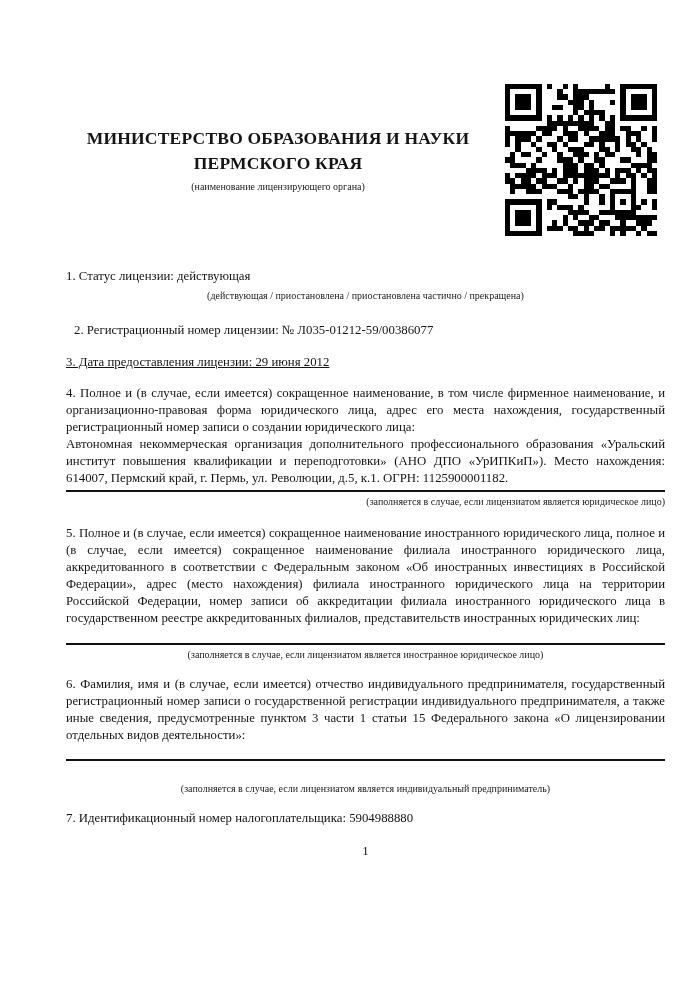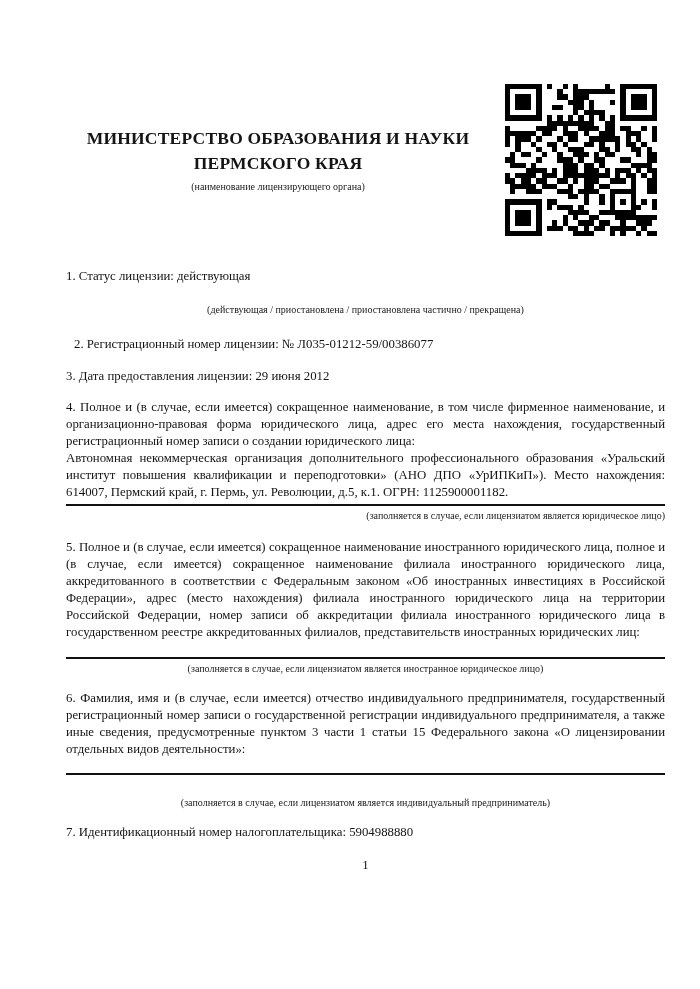--- a/index.html
+++ b/index.html
@@ -18,23 +18,23 @@
   .ministry-name{font-weight:bold;font-size:17.5px;line-height:25px;letter-spacing:.2px;}
   .ministry-caption{font-size:10px;margin-top:5px;color:#1a1a1a;}
   .qr{position:absolute;left:439px;top:84px;width:152px;height:152px;}
   .qr svg{display:block;width:152px;height:152px;}
   .doc-title{margin-top:47px;text-align:center;font-size:12.8px;line-height:17px;}
   .item{font-size:12.8px;line-height:17px;}
   .just{text-align:justify;text-justify:inter-word;}
   .small-caption{font-size:10px;line-height:13px;text-align:center;color:#1a1a1a;}
   .rule{border-top:2px solid #111;height:0;}
   .m-title-to-1{margin-top:18px;}
-  .m-cap1{margin-top:18px;}
+  .m-cap1{margin-top:4px;}
   .m-item2{margin-top:20px;margin-left:8px;}
-  .m-item3{margin-top:15px;}
+  .m-item3{margin-top:15px;text-decoration:underline;}
   .m-item4{margin-top:14px;}
   .m-rule4{margin-top:3px;}
   .m-cap4{margin-top:3px;text-align:right;}
   .m-item5{margin-top:17px;}
   .m-rule5{margin-top:16px;}
   .m-cap5{margin-top:3px;}
   .m-item6{margin-top:15px;}
   .m-rule6{margin-top:15px;}
   .m-cap6{margin-top:21px;}
   .m-item7{margin-top:15px;}

